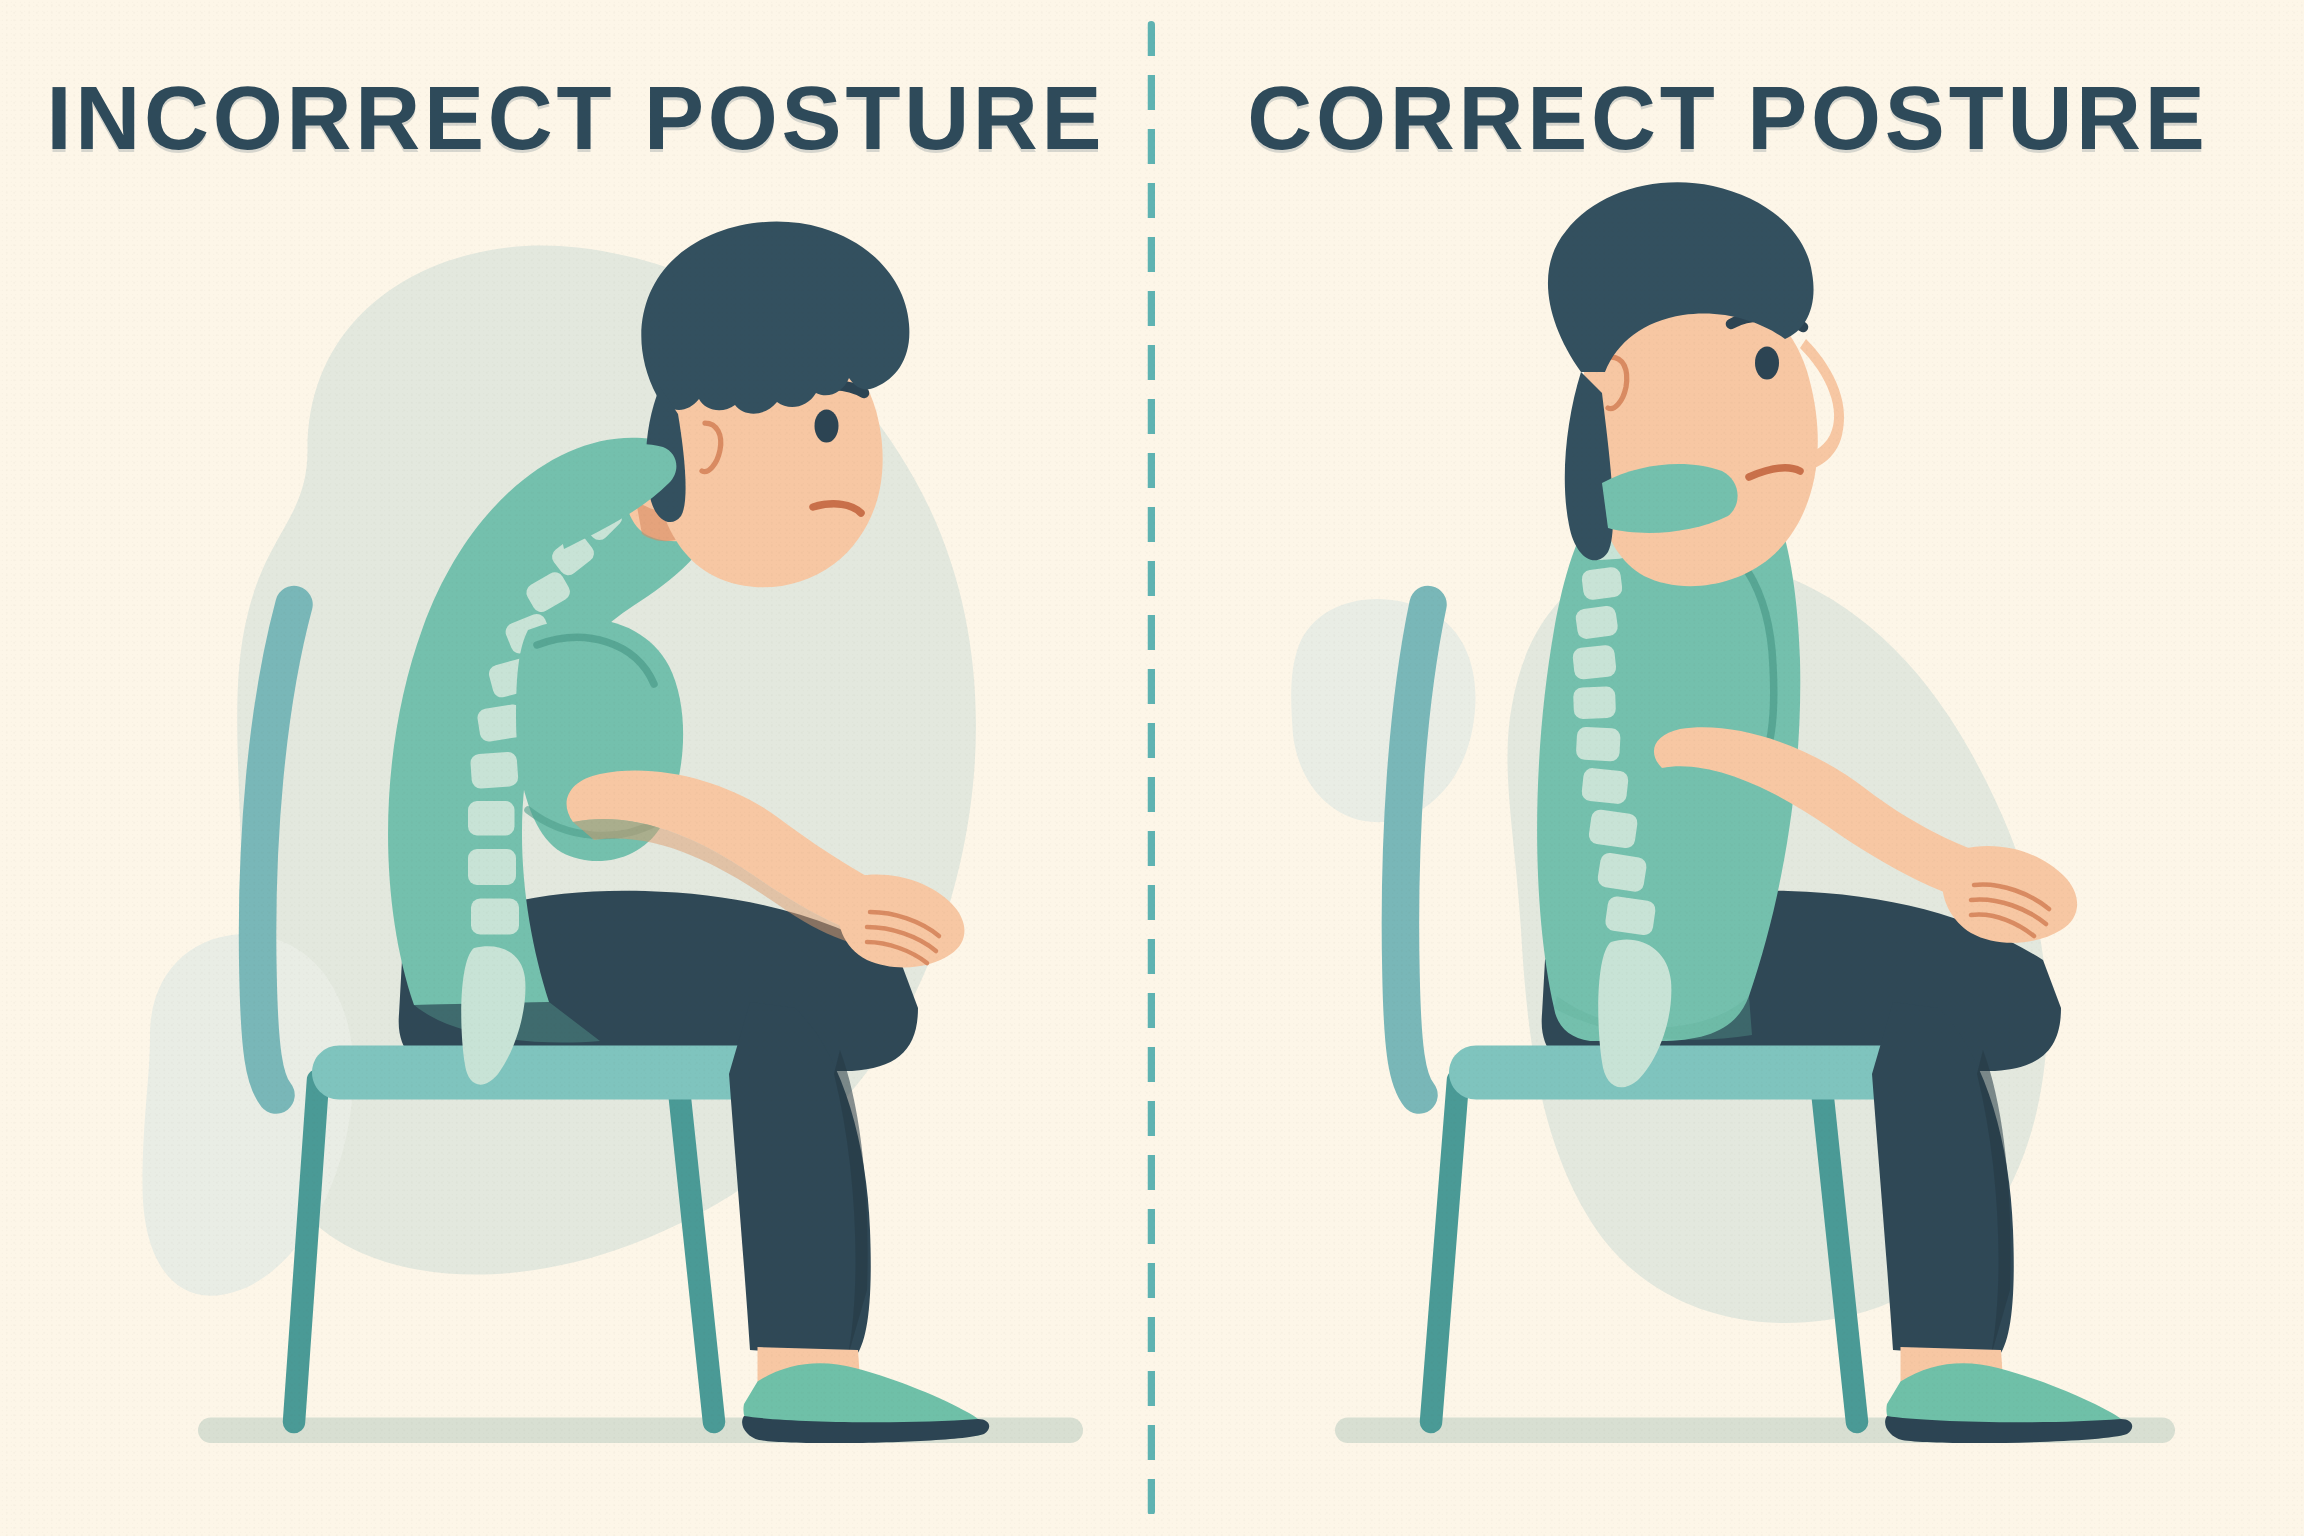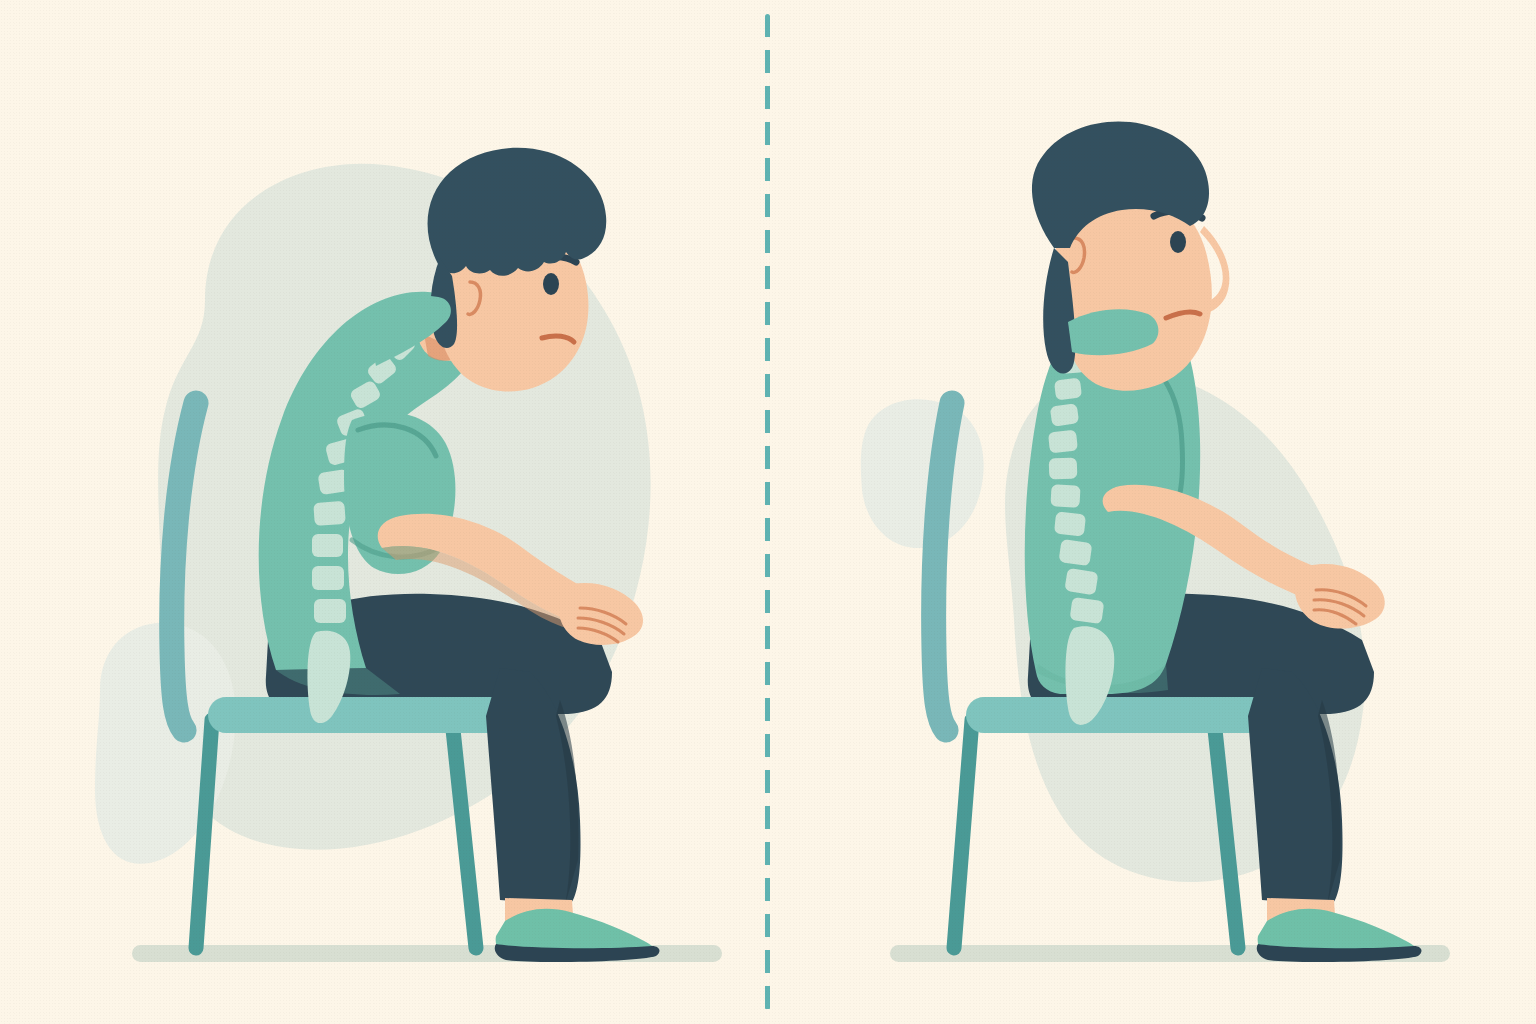--- a/index.html
+++ b/index.html
@@ -128,20 +128,21 @@
         <path d="M470 282 C478 282 482 290 480 300 C478 310 472 316 468 314" fill="none" stroke="#D98B62" stroke-width="3.5" stroke-linecap="round"></path>
 
         <path d="M438 264 C420 230 426 194 450 172 C474 150 514 142 548 152 C582 162 604 188 606 216 C608 238 598 252 584 258 C576 262 570 258 566 252 C562 262 552 266 544 262 C538 272 526 274 518 268 C510 278 496 278 490 270 C482 276 470 274 466 266 C458 276 446 276 438 264 Z" fill="#33505F"></path>
         <path d="M440 258 C430 282 428 312 434 334 C438 348 448 352 454 344 C460 334 456 300 452 276 Z" fill="#33505F"></path>
       </g>
 
       <path d="M366 320 C390 300 420 292 442 298 C452 302 454 314 446 322 C426 342 396 356 376 366 Z" fill="#74C0AD"></path>
 
     </svg>
 
+    <div class="panel-title">INCORRECT POSTURE</div>
   </div>
 
   <div class="panel" id="panel-right">
 
     <svg class="svg-layer" viewBox="0 0 768 1024">
 
       <path d="M240 470 C252 400 300 360 370 370 C440 380 500 420 545 500 C590 580 608 660 590 740 C572 820 520 870 450 880 C380 890 320 862 290 810 C258 756 250 690 246 620 C242 556 232 512 240 470 Z" fill="#E3E8DE"></path>
       <path d="M98 430 C110 400 150 392 182 406 C210 418 220 450 214 484 C208 520 184 546 154 548 C122 550 98 524 94 490 C92 464 92 446 98 430 Z" fill="#E9EDE5"></path>
 
       <rect x="122" y="945" width="560" height="17" rx="8.5" fill="#D8DFD2"></rect>
@@ -212,18 +213,19 @@
         <path d="M306 238 C314 238 318 246 316 258 C314 268 308 274 304 272" fill="none" stroke="#D98B62" stroke-width="3.5" stroke-linecap="round"></path>
 
         <path d="M286 248 C262 214 256 178 276 154 C296 128 336 116 374 124 C410 132 436 154 440 182 C444 204 436 220 422 226 C406 214 380 206 354 210 C328 214 310 228 302 248 Z" fill="#33505F"></path>
         <path d="M286 248 C276 280 272 320 278 350 C282 372 296 380 304 368 C312 352 304 296 300 262 Z" fill="#33505F"></path>
       </g>
 
       <path d="M300 322 C326 308 358 306 380 314 C392 320 394 336 384 344 C360 356 326 358 304 352 Z" fill="#74C0AD"></path>
 
     </svg>
 
+    <div class="panel-title">CORRECT POSTURE</div>
   </div>
 
   <div class="divider"></div>
   <div class="grain"></div>
 
 </div>
 
 </body></html>

